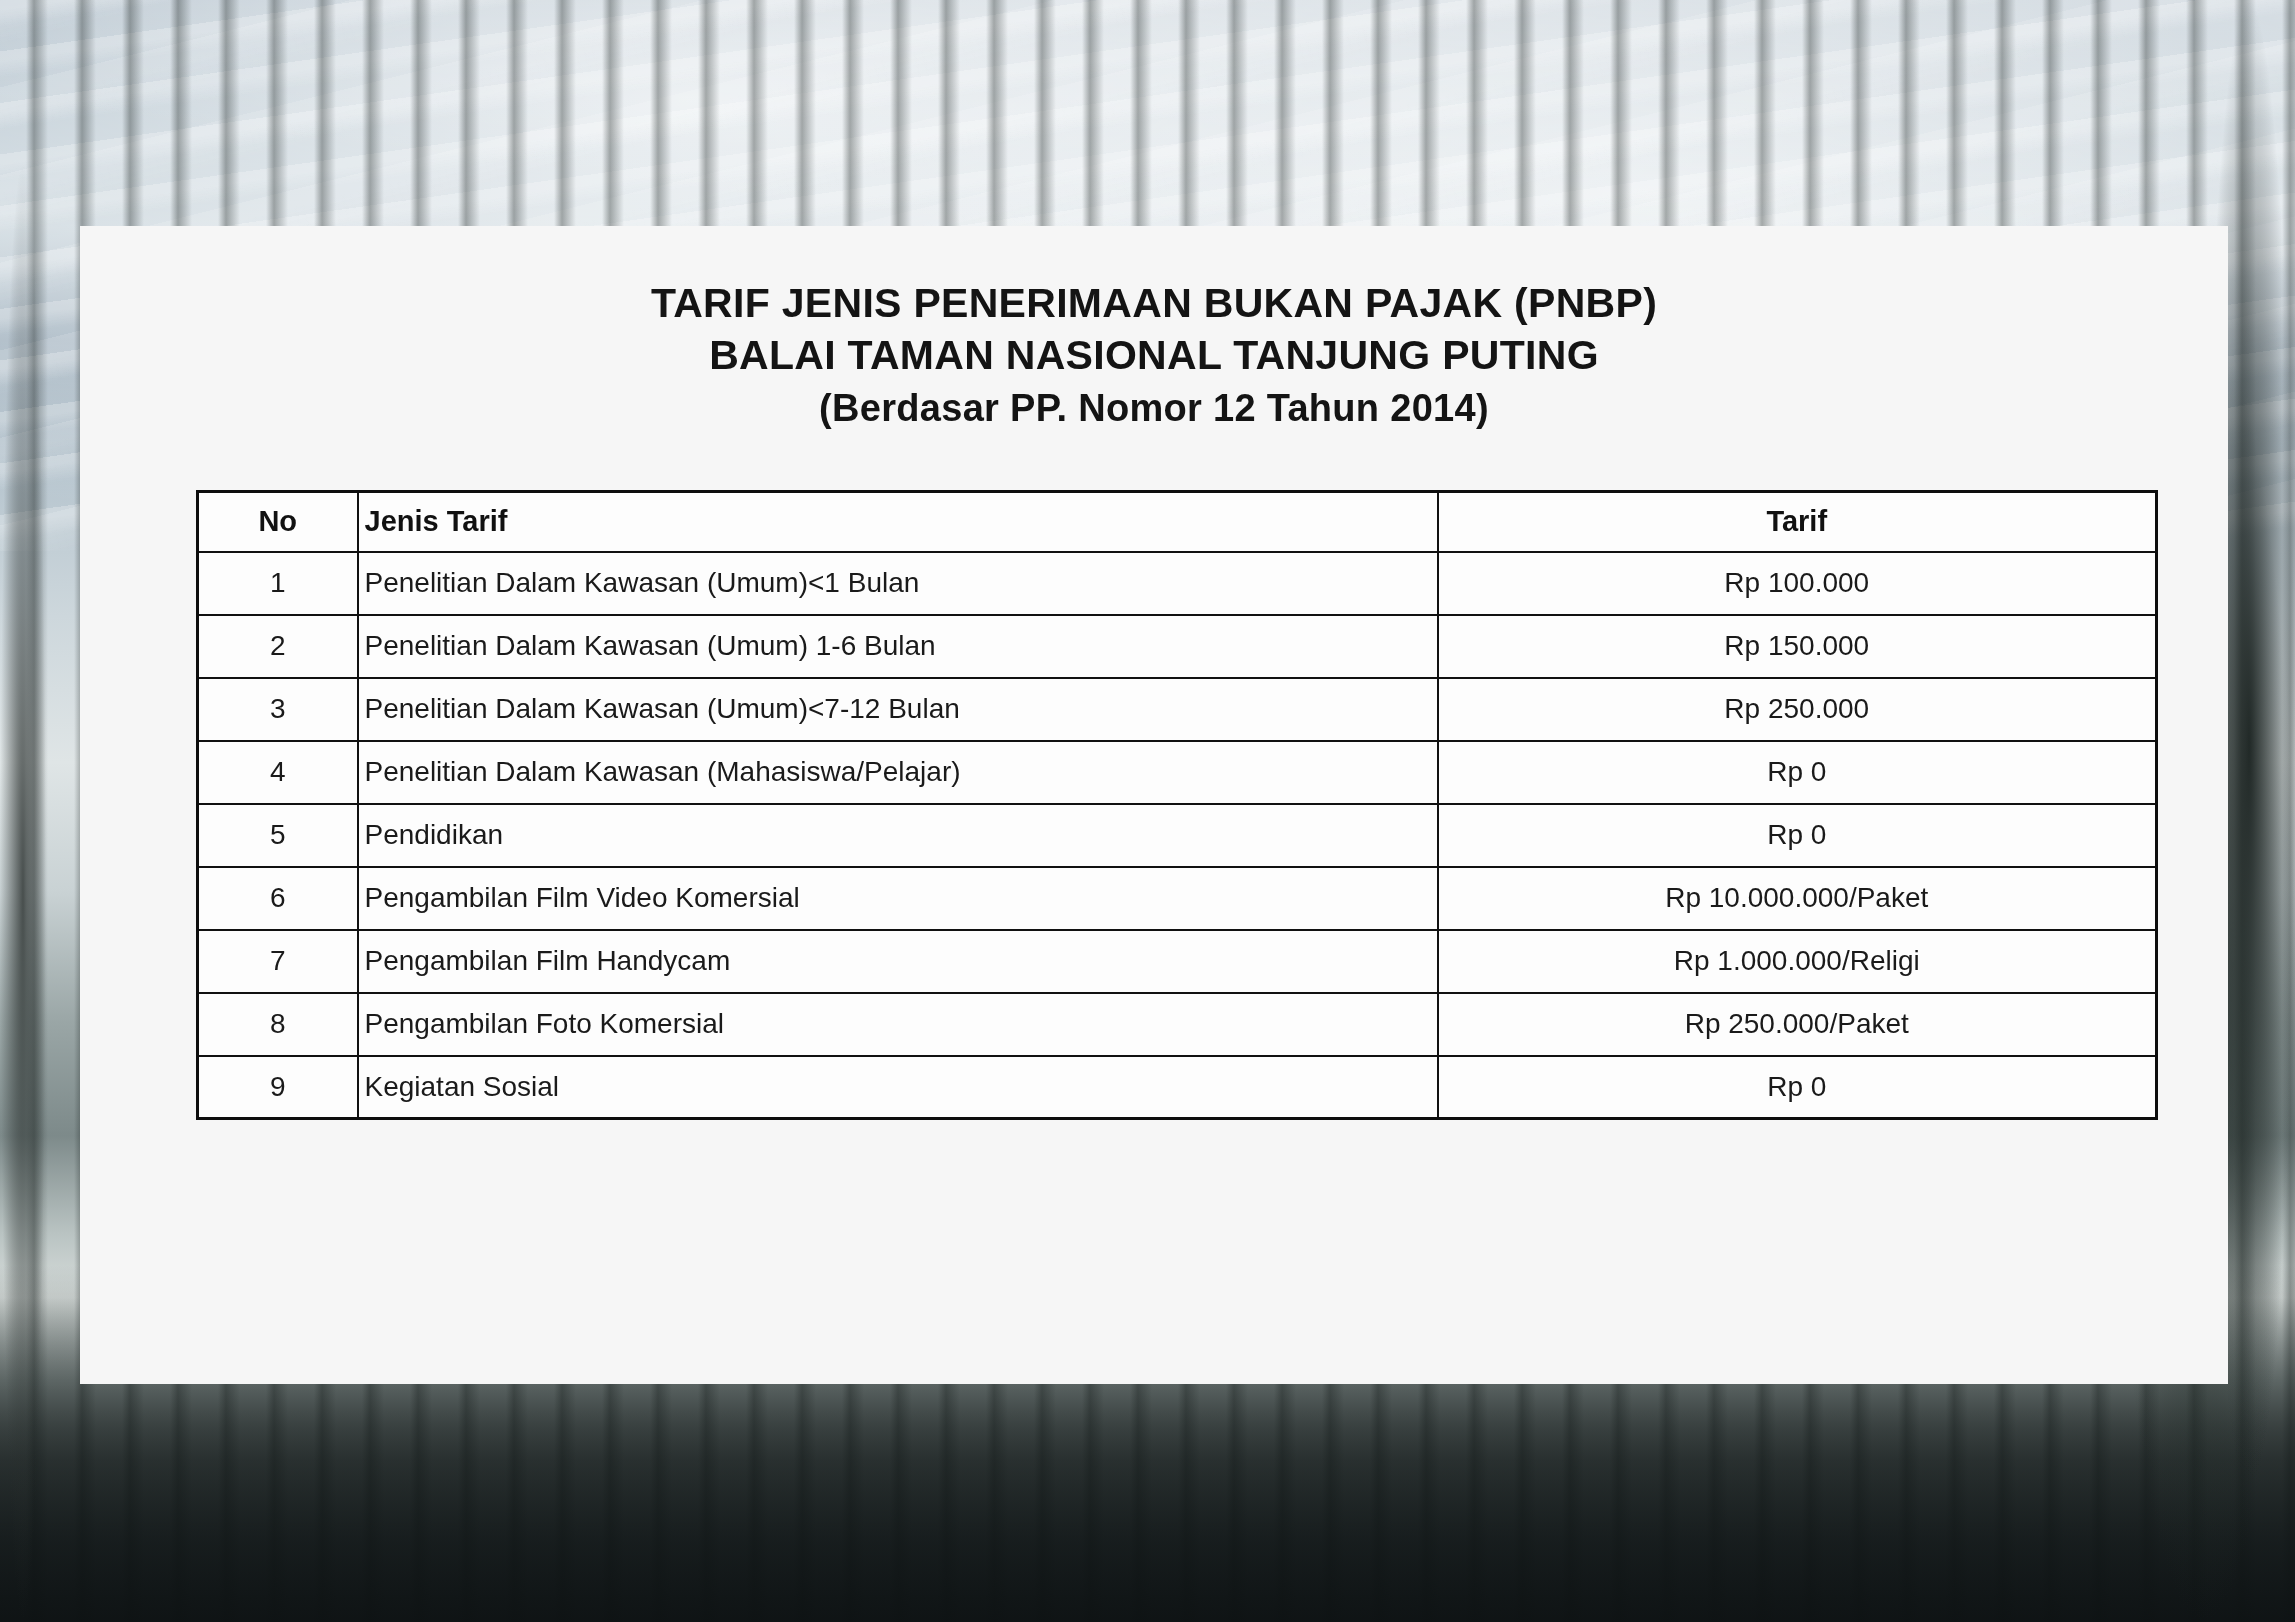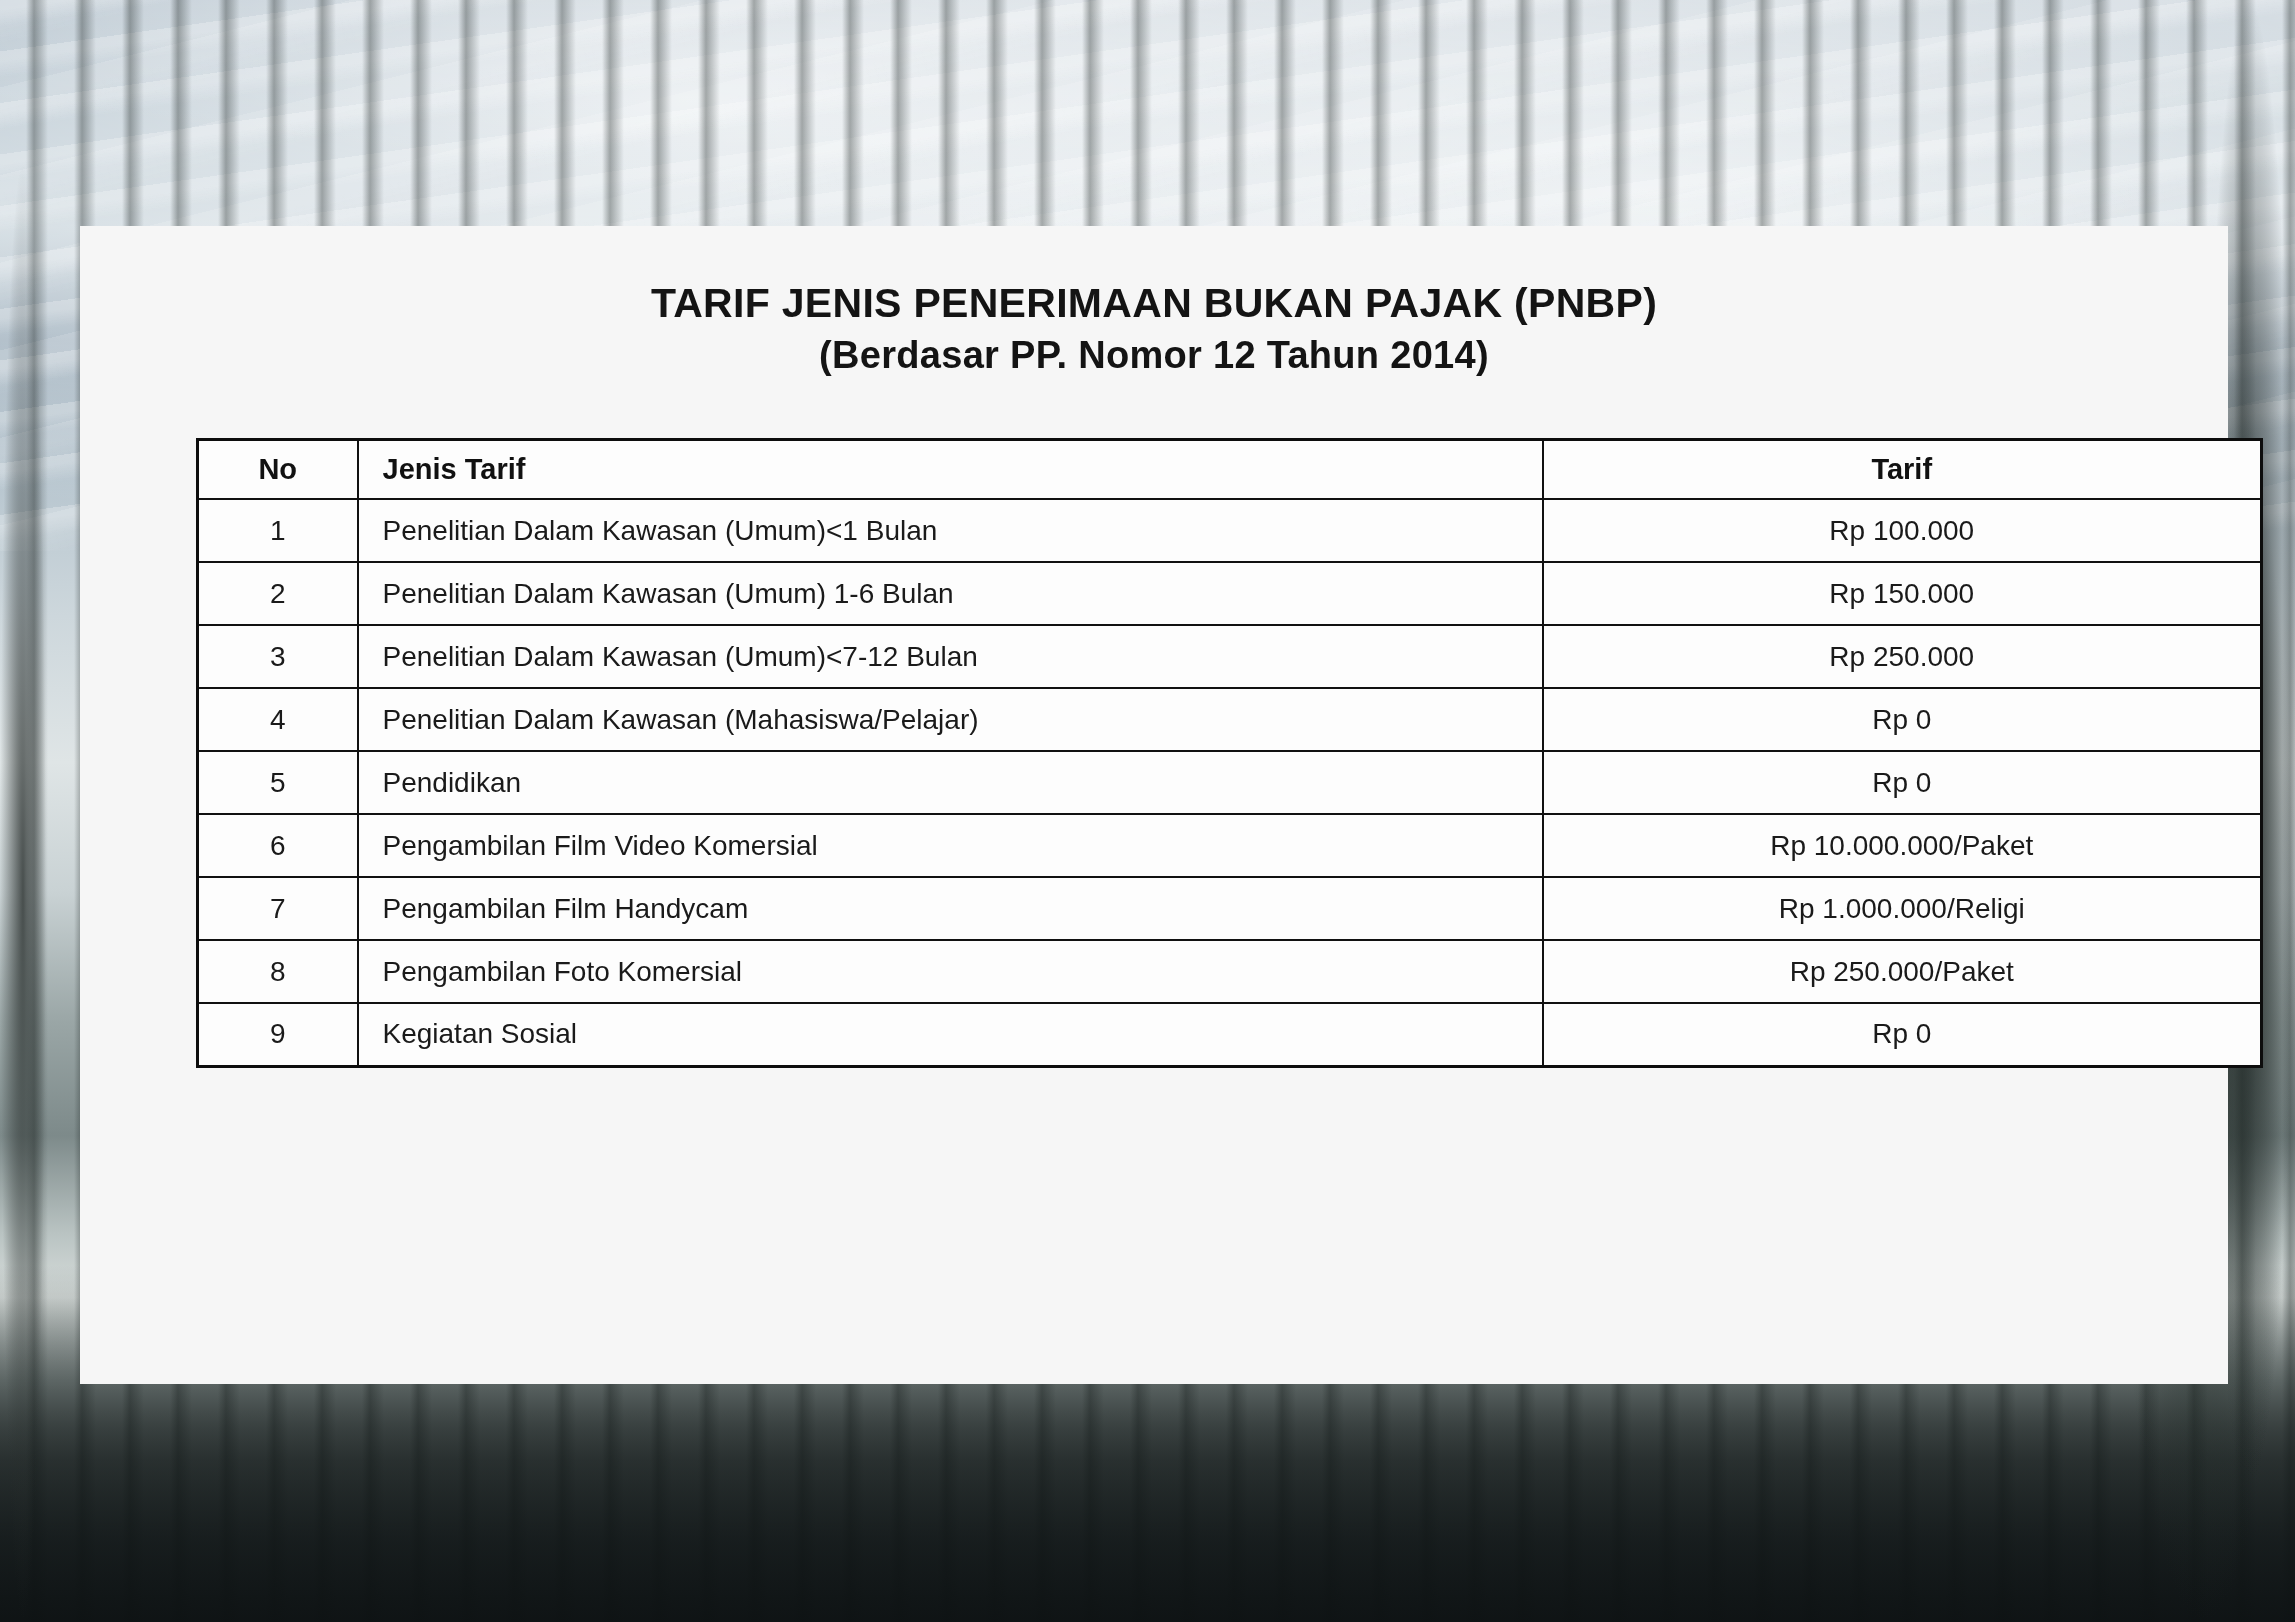--- a/index.html
+++ b/index.html
@@ -130,36 +130,37 @@
     vertical-align: middle;
   }
   tbody td {
     font-size: 28px;
     color: #1a1a1a;
     height: 63px;
     vertical-align: middle;
     font-weight: normal;
   }
   .col-no    { width: 160px; text-align: center; }
-  .col-jenis { width: 1185px; text-align: left; padding-left: 24px; }
+  .col-jenis { width: 1080px; text-align: left; padding-left: 6px; }
   .col-tarif { width: 719px;  text-align: center; }
 
   
   #table-wrap { outline: 0; }
   table { border: 3.9px solid #0d0d0d; }
 </style>
 </head>
 <body>
 
 <div id="bg"></div>
 
 <div id="card">
 
   <div id="title-block">
     <div class="title-line-1">TARIF JENIS PENERIMAAN BUKAN PAJAK (PNBP)</div>
+    <div class="title-line-2">BALAI TAMAN NASIONAL TANJUNG PUTING</div>
     <div class="title-line-3">(Berdasar PP. Nomor 12 Tahun 2014)</div>
   </div>
 
   <div id="table-wrap">
     <table>
       <thead>
         <tr>
           <th class="col-no">No</th>
           <th class="col-jenis">Jenis Tarif</th>
           <th class="col-tarif">Tarif</th>

